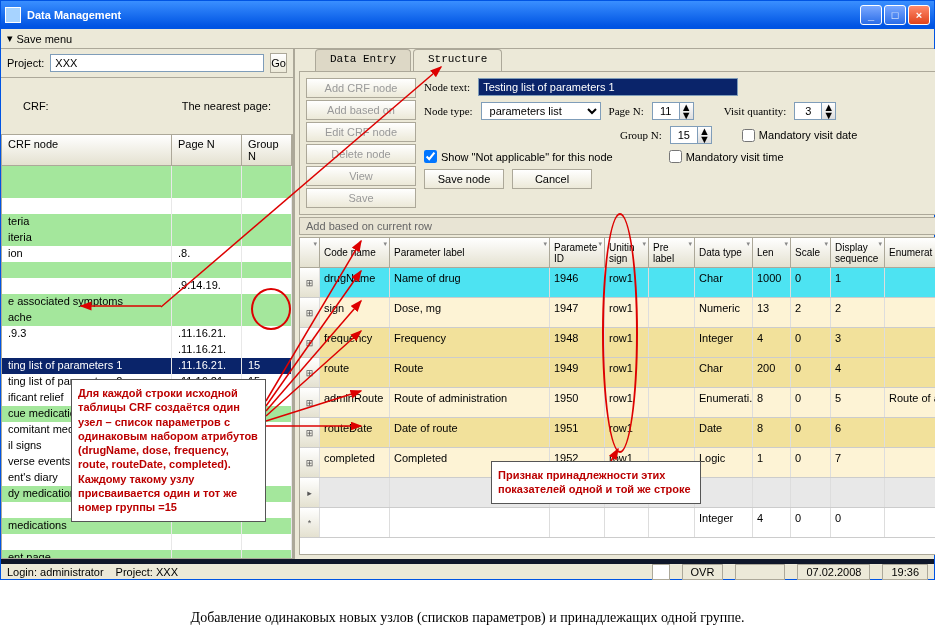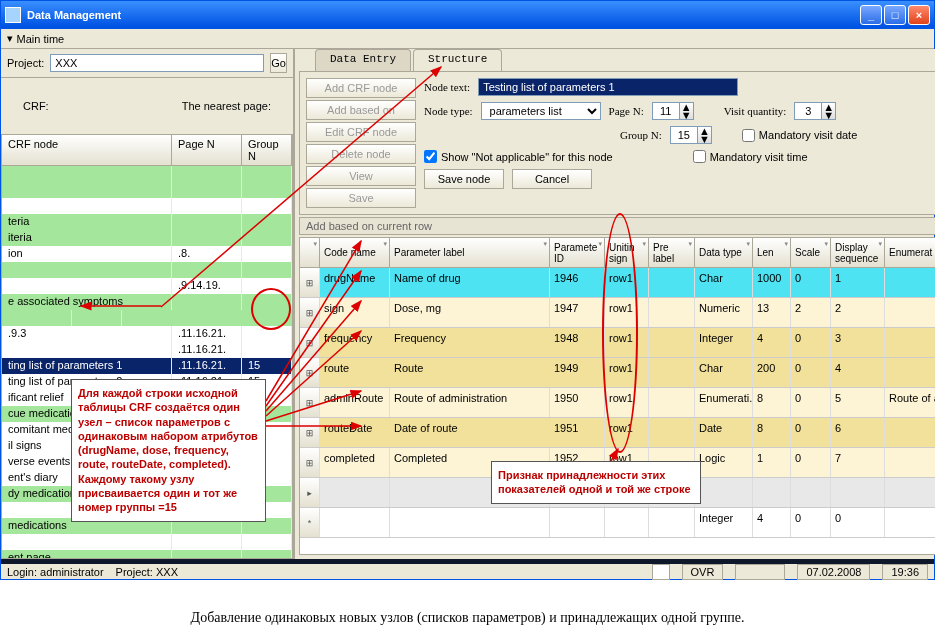--- a/index.html
+++ b/index.html
@@ -79,21 +79,21 @@
     <span>Data Management</span>
     <div class="spacer"></div>
     <div class="winbtn">_</div>
     <div class="winbtn">□</div>
     <div class="winbtn close">×</div>
   </div>
 
   <div class="menubar">
     <div class="dd">
       <span>▾</span>
-        <span>Main time</span>
+        <span>Save menu</span>
     </div>
   </div>
 
   <div class="content">
     <div class="left">
       <div class="projrow">
         <label>Project:</label>
         <input class="finput" value="XXX" style="">
         <button>Go</button>
       </div>
@@ -146,20 +146,21 @@
             <div class="c1"></div>
             <div class="c2">.9.14.19.</div>
             <div class="c3"></div>
           </div>
           <div class="grow g-green">
             <div class="c1">e associated symptoms</div>
             <div class="c2"></div>
             <div class="c3"></div>
           </div>
           <div class="grow g-green">
+            <div class="c1">ache</div>
             <div class="c2"></div>
             <div class="c3"></div>
           </div>
           <div class="grow g-white">
             <div class="c1"> .9.3</div>
             <div class="c2">.11.16.21.</div>
             <div class="c3"></div>
           </div>
           <div class="grow g-white">
             <div class="c1"></div>
@@ -288,21 +289,21 @@
             <div class="chk" style="margin-left:20px">
                 <input type="checkbox" style="">
                 <span>Mandatory visit date</span>
               </div>
           </div>
           <div class="frow">
             <div class="chk">
                 <input type="checkbox" checked="" style="">
                 <span>Show "Not applicable" for this node</span>
               </div>
-            <div class="chk" style="margin-left:72px">
+            <div class="chk" style="margin-left:48px">
                 <input type="checkbox" style="">
                 <span>Mandatory visit time</span>
               </div>
           </div>
           <div class="frow">
             <button class="btn" style="width:80px">Save node</button>
             <button class="btn" style="width:80px">Cancel</button>
           </div>
         </div>
       </div>

